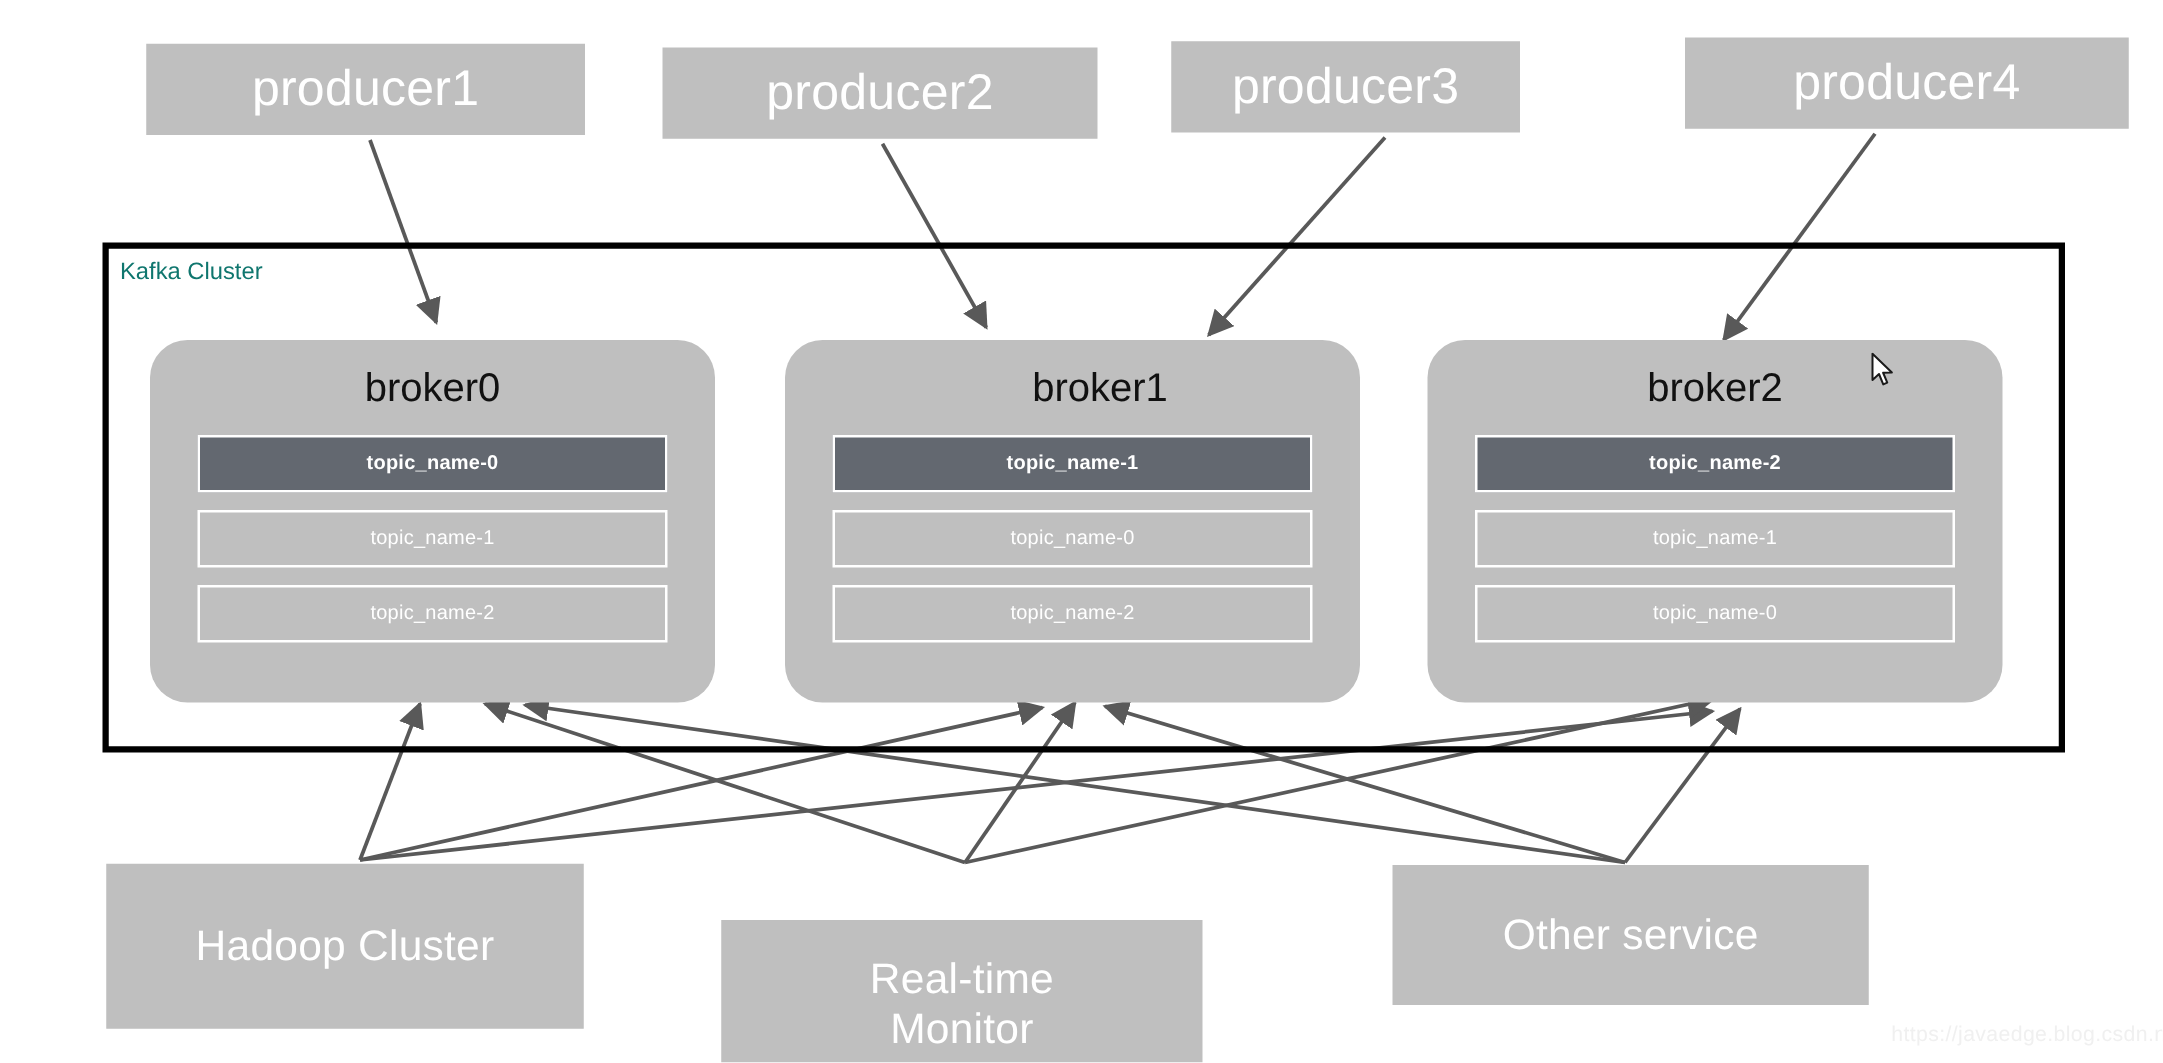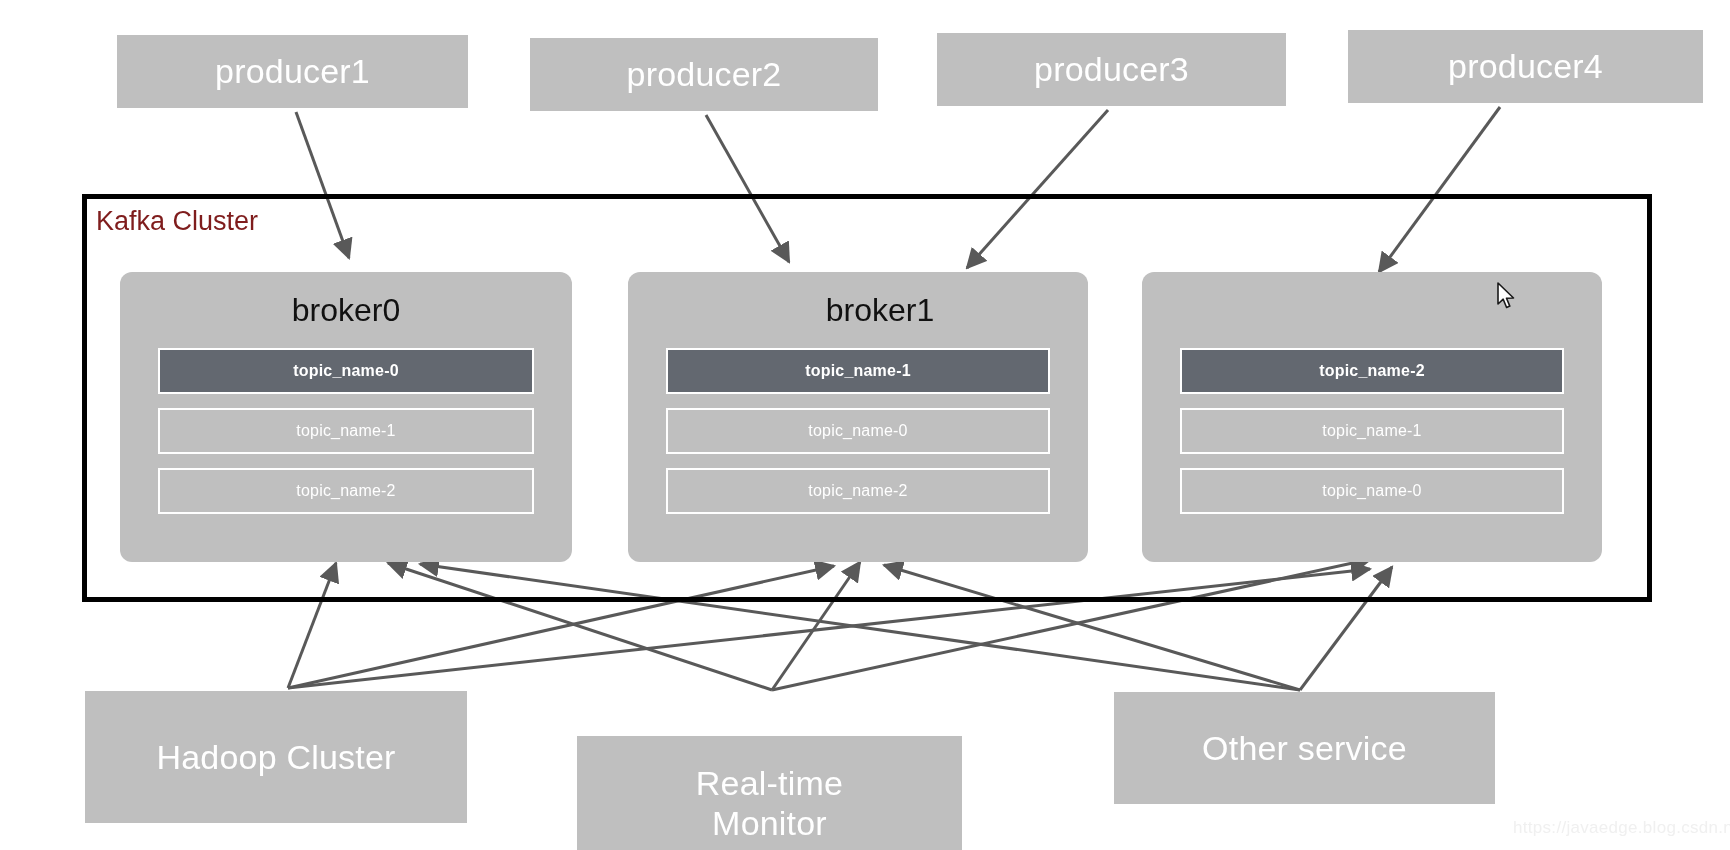--- a/index.html
+++ b/index.html
@@ -24,44 +24,44 @@
     display: flex;
     align-items: center;
     justify-content: center;
     text-align: center;
     font-weight: 400;
     line-height: 1.18;
     letter-spacing: 0.2px;
     box-sizing: border-box;
   }
   .producer-box {
-    font-size: 34px;
+    font-size: 40px;
   }
   .consumer-box {
     font-size: 34px;
     white-space: pre-line;
   }
   .cluster-frame {
     position: absolute;
     border: 5px solid #000000;
     background: transparent;
     box-sizing: border-box;
   }
   .cluster-label {
     position: absolute;
-    color: #7f1d1d;
-    font-size: 27px;
+    color: #0f766e;
+    font-size: 19px;
     line-height: 1;
     white-space: nowrap;
     text-align: right;
   }
   .broker-box {
     position: absolute;
     background: #bfbfbf;
-    border-radius: 12px;
+    border-radius: 30px;
     box-sizing: border-box;
   }
   .broker-title {
     position: absolute;
     left: 0;
     right: 0;
     text-align: center;
     color: #111111;
     font-size: 32px;
     line-height: 1;
@@ -132,41 +132,42 @@
         <line x1="772" y1="690" x2="1371" y2="559" stroke="#595959" stroke-width="3" marker-end="url(#arrowhead)"></line>
         <line x1="1300" y1="690" x2="420" y2="564" stroke="#595959" stroke-width="3" marker-end="url(#arrowhead)"></line>
         <line x1="1300" y1="690" x2="884" y2="565" stroke="#595959" stroke-width="3" marker-end="url(#arrowhead)"></line>
         <line x1="1300" y1="690" x2="1392" y2="567" stroke="#595959" stroke-width="3" marker-end="url(#arrowhead)"></line>
       </g>
   </svg>
 
   <div id="producers-layer">
       <div class="node-box producer-box" style="left: 117px; top: 35px; width: 351px; height: 73px;">producer1</div>
       <div class="node-box producer-box" style="left: 530px; top: 38px; width: 348px; height: 73px;">producer2</div>
-      <div class="node-box producer-box" style="left: 937px; top: 33px; width: 349px; height: 73px;">producer3</div>
+      <div class="node-box producer-box" style="left: 937px; top: 33px; width: 279px; height: 73px;">producer3</div>
       <div class="node-box producer-box" style="left: 1348px; top: 30px; width: 355px; height: 73px;">producer4</div>
     </div>
 
   <div class="cluster-frame" id="cluster-frame" style="left: 82px; top: 194px; width: 1570px; height: 408px;"></div>
   <div class="cluster-label" id="cluster-label" style="left: 96px; top: 208px;">Kafka Cluster</div>
 
   <div id="brokers-layer">
       <div class="broker-box" style="left: 120px; top: 272px; width: 452px; height: 290px;">
         <div class="broker-title" style="top: 22px;">broker0</div>
         <div class="partition leader" style="left: 38px; width: 376px; height: 46px; top: 76px;">topic_name-0</div>
         <div class="partition replica" style="left: 38px; width: 376px; height: 46px; top: 136px;">topic_name-1</div>
         <div class="partition replica" style="left: 38px; width: 376px; height: 46px; top: 196px;">topic_name-2</div>
       </div>
       <div class="broker-box" style="left: 628px; top: 272px; width: 460px; height: 290px;">
         <div class="broker-title" style="top: 22px; padding-left: 44px;">broker1</div>
         <div class="partition leader" style="left: 38px; width: 384px; height: 46px; top: 76px;">topic_name-1</div>
         <div class="partition replica" style="left: 38px; width: 384px; height: 46px; top: 136px;">topic_name-0</div>
         <div class="partition replica" style="left: 38px; width: 384px; height: 46px; top: 196px;">topic_name-2</div>
       </div>
       <div class="broker-box" style="left: 1142px; top: 272px; width: 460px; height: 290px;">
+        <div class="broker-title" style="top: 22px;">broker2</div>
         <div class="partition leader" style="left: 38px; width: 384px; height: 46px; top: 76px;">topic_name-2</div>
         <div class="partition replica" style="left: 38px; width: 384px; height: 46px; top: 136px;">topic_name-1</div>
         <div class="partition replica" style="left: 38px; width: 384px; height: 46px; top: 196px;">topic_name-0</div>
       </div>
     </div>
 
   <div id="consumers-layer">
       <div class="node-box consumer-box" style="left: 85px; top: 691px; width: 382px; height: 132px;">Hadoop Cluster</div>
       <div class="node-box consumer-box" style="left: 577px; top: 692px; width: 385px; height: 134px; margin-top: 44px;">Real-time
 Monitor</div>

